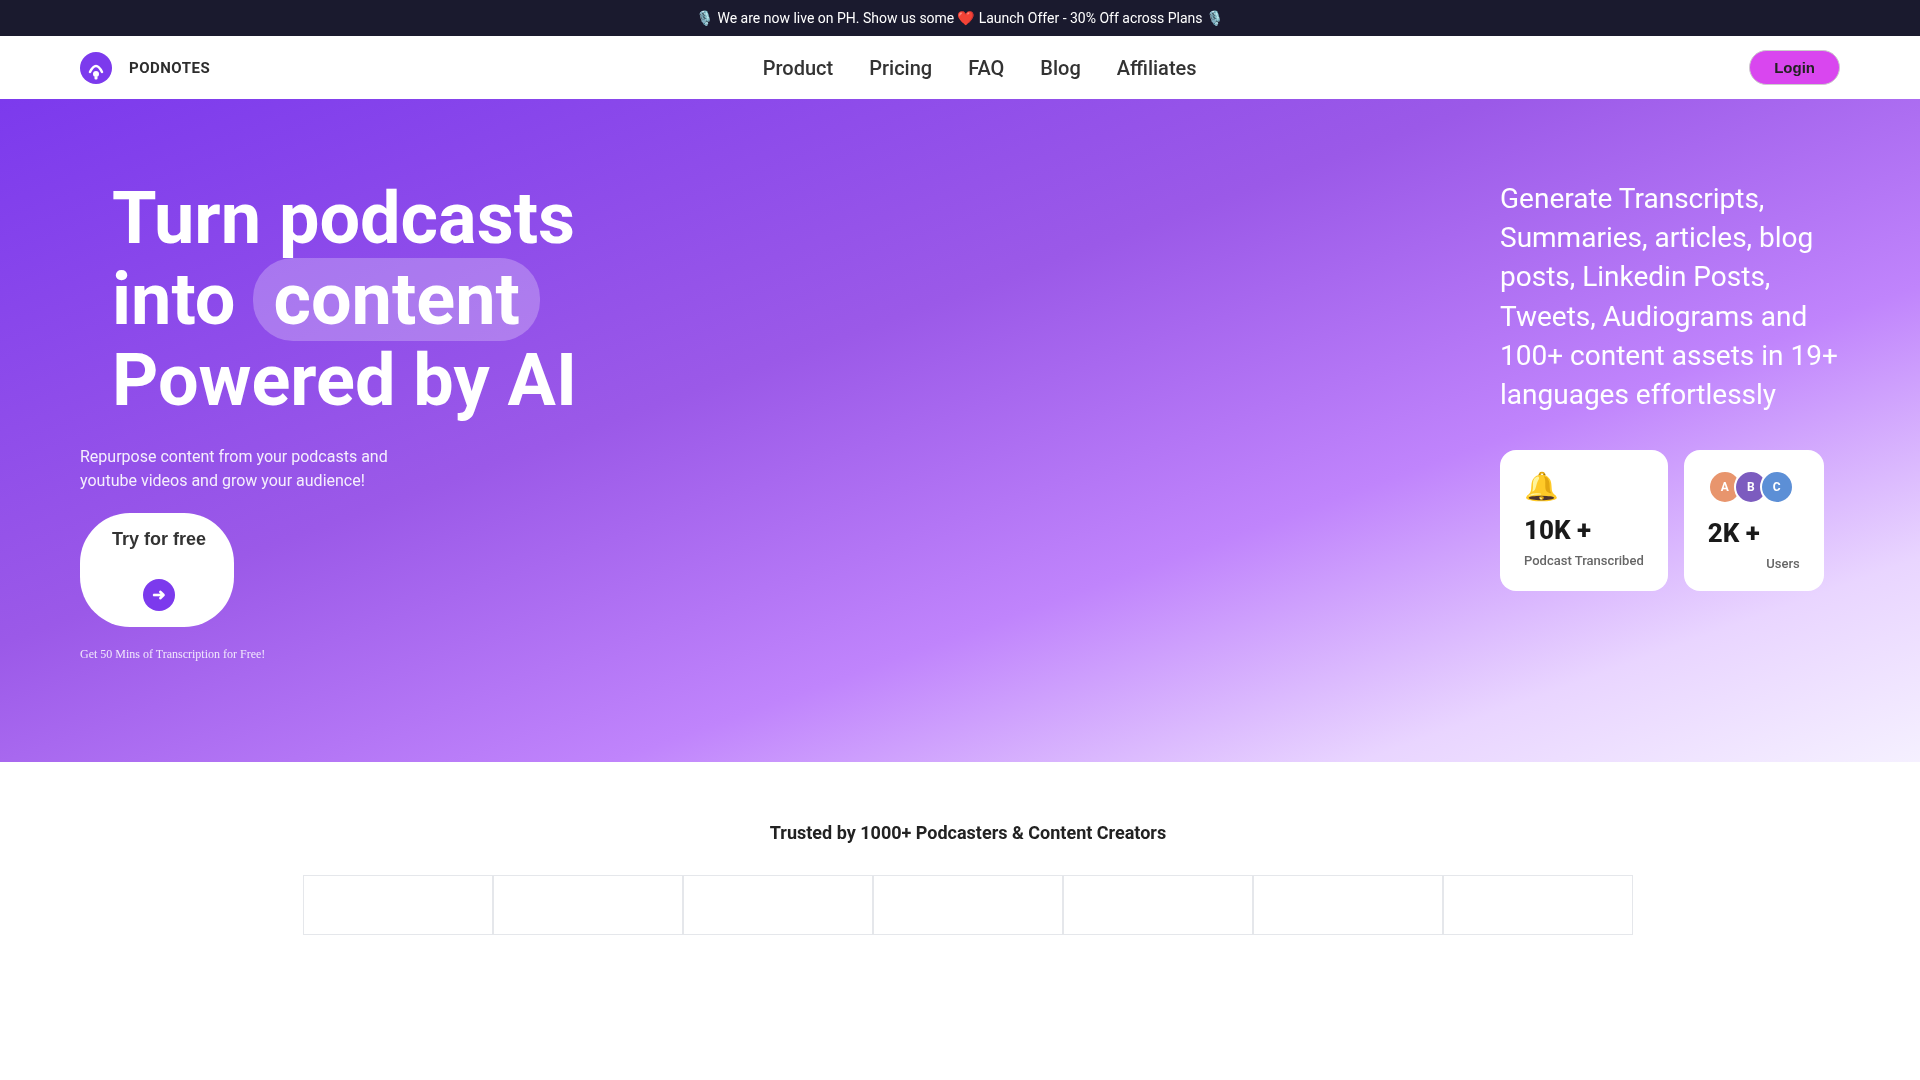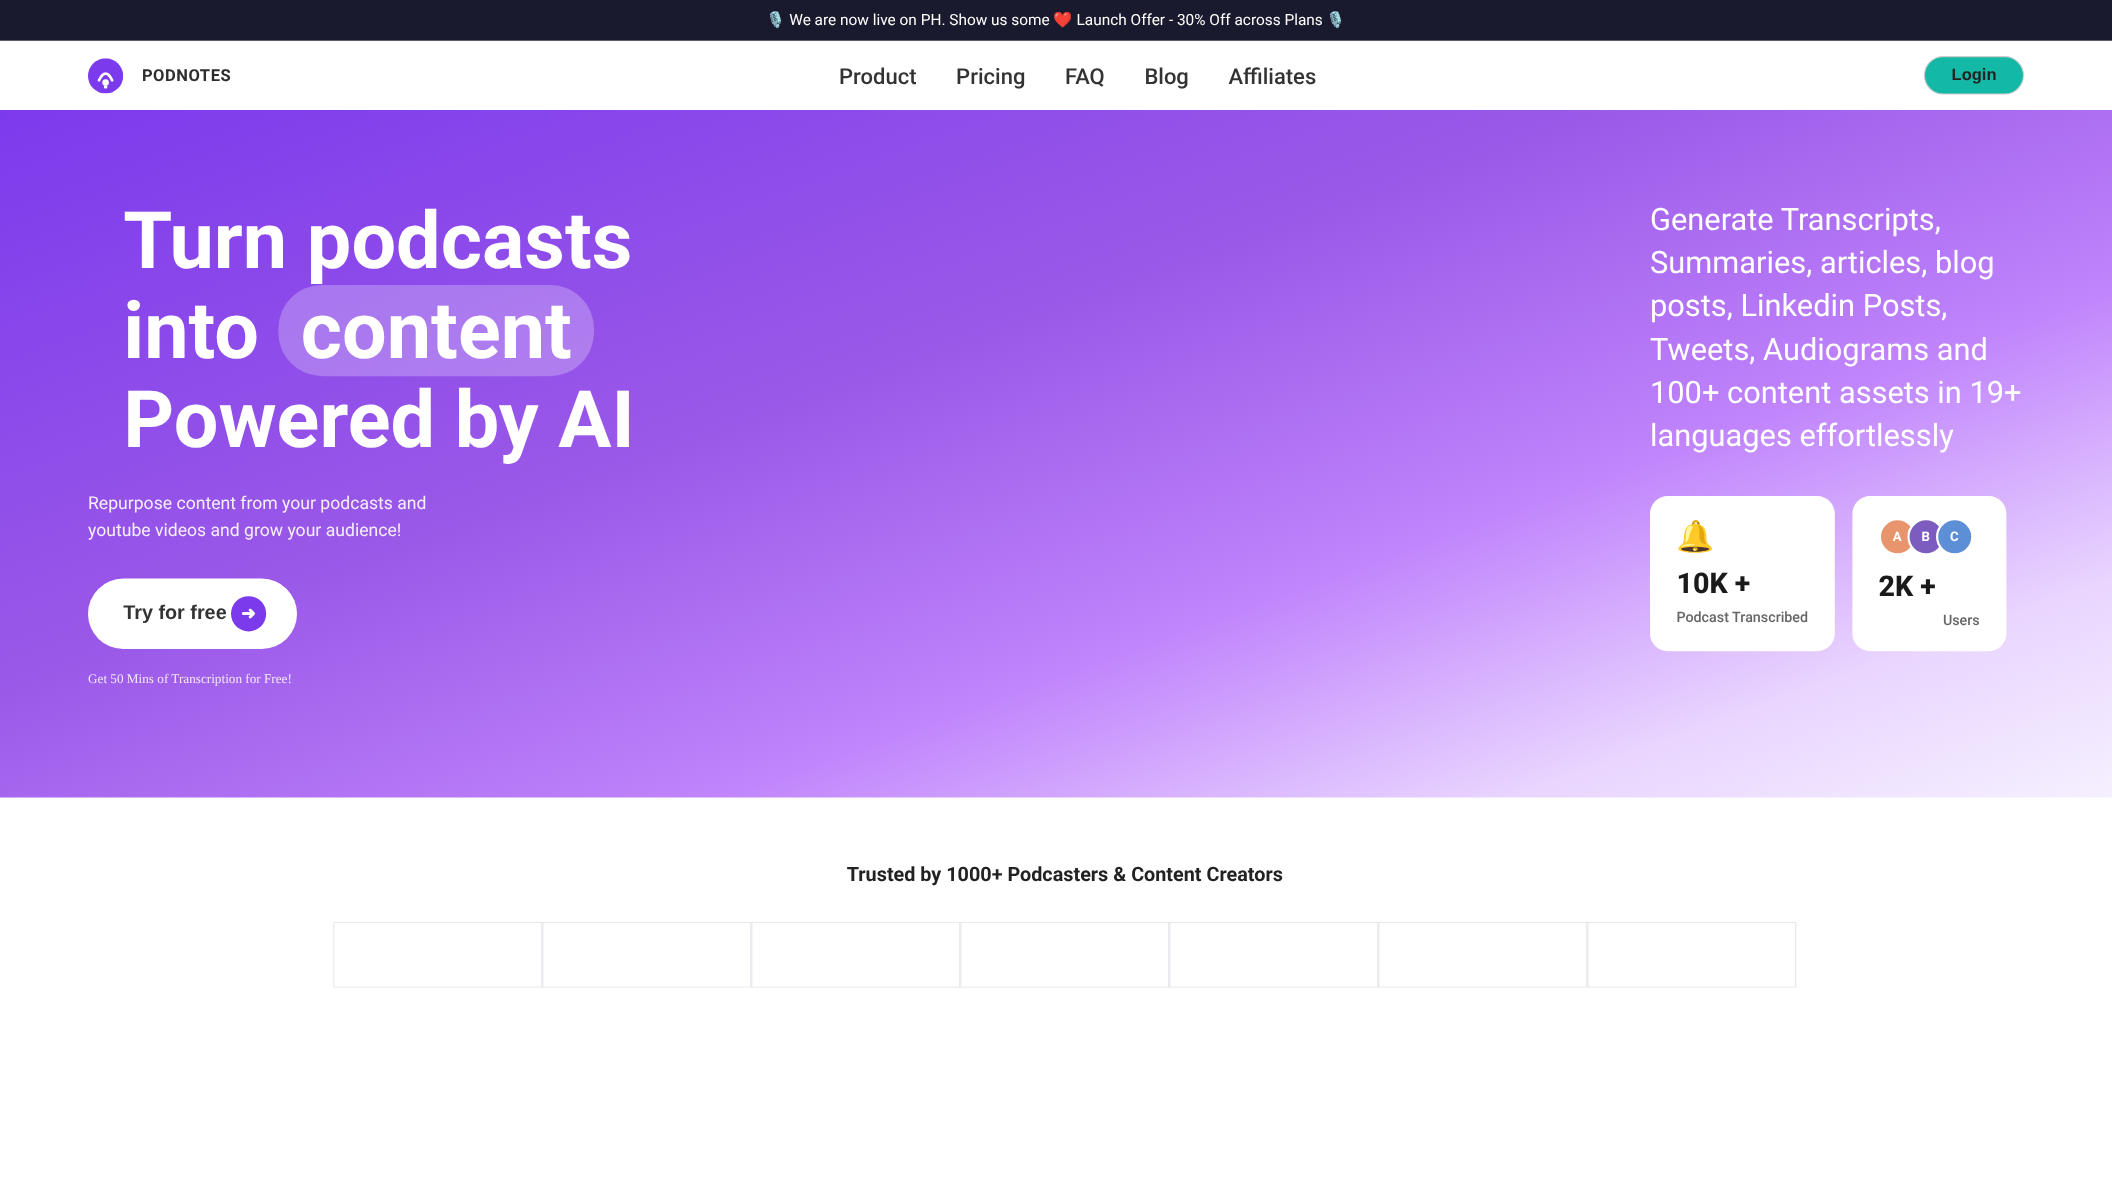--- a/index.html
+++ b/index.html
@@ -54,21 +54,21 @@
     }
 
     .nav-links li a {
       text-decoration: none;
       color: #333;
       font-size: 20px;
       font-weight: 500;
     }
 
     .login-btn {
-      background: #14b8a6;
+      background: #d946ef;
       border: 1.5px solid #ccc;
       border-radius: 24px;
       padding: 8px 24px;
       font-size: 15px;
       font-weight: 600;
       color: #222;
       cursor: pointer;
     }
 
     
@@ -99,37 +99,38 @@
     .hero-title .highlight {
       background: rgba(255,255,255,0.25);
       border-radius: 40px;
       padding: 2px 20px;
       display: inline-block;
     }
 
     .hero-subtitle {
       font-size: 16px;
       color: rgba(255,255,255,0.9);
-      margin-bottom: 32px;
+      margin-bottom: 20px;
       line-height: 1.5;
     }
 
     .try-free-btn {
       background: #fff;
       border: none;
       border-radius: 50px;
       padding: 16px 28px 16px 32px;
       font-size: 18px;
       font-weight: 600;
       color: #333;
       cursor: pointer;
       display: inline-flex;
       align-items: center;
-      gap: 4px;
+      gap: 29px;
       margin-bottom: 12px;
+      flex-direction: column;
     }
 
     .try-free-btn .arrow-circle {
       width: 32px;
       height: 32px;
       background: #7c3aed;
       border-radius: 50%;
       display: flex;
       align-items: center;
       justify-content: center;

